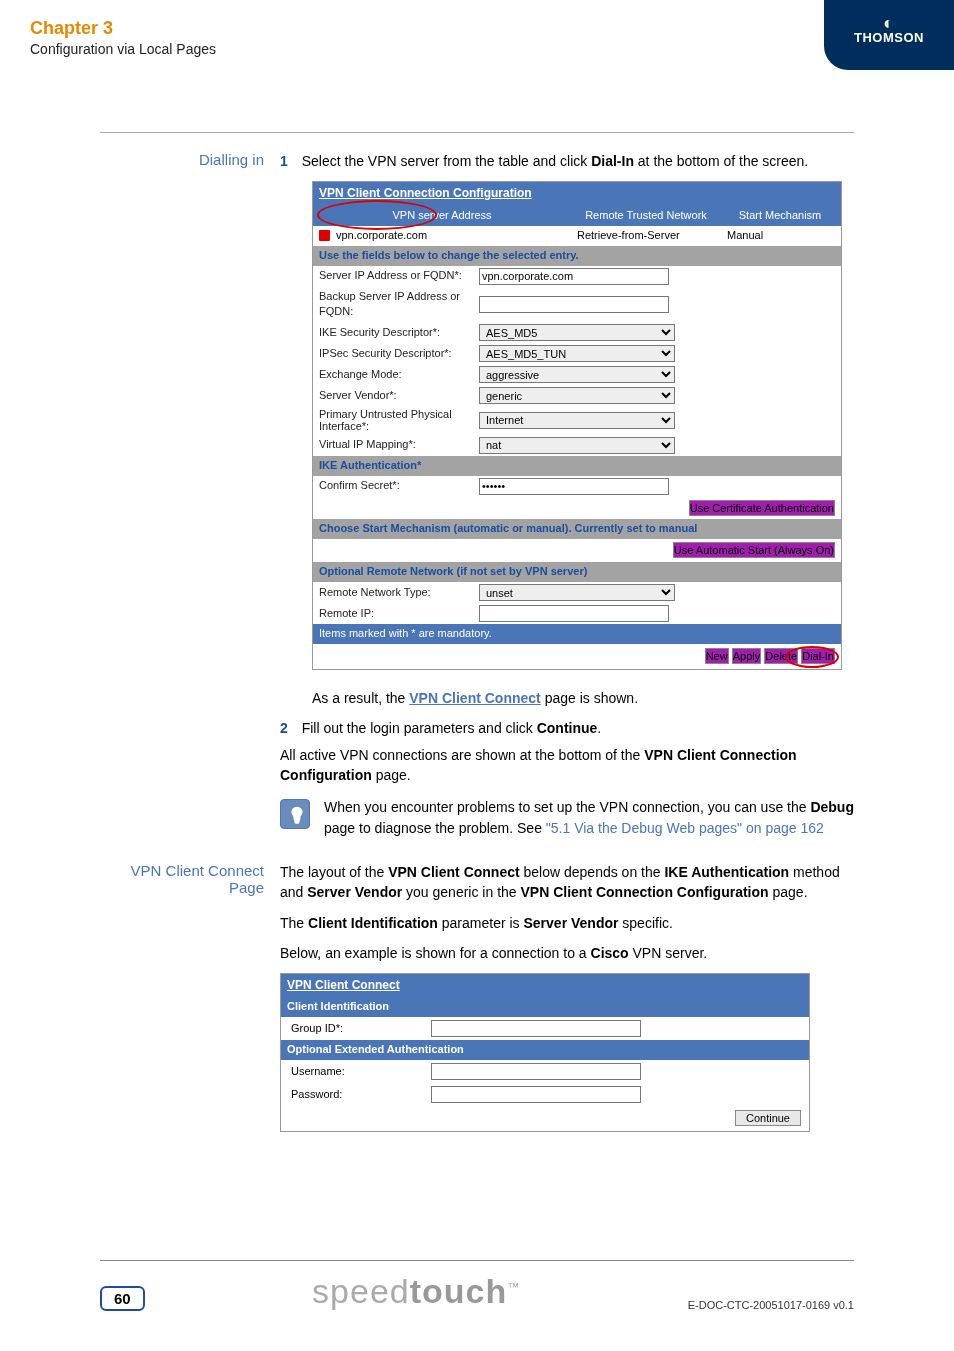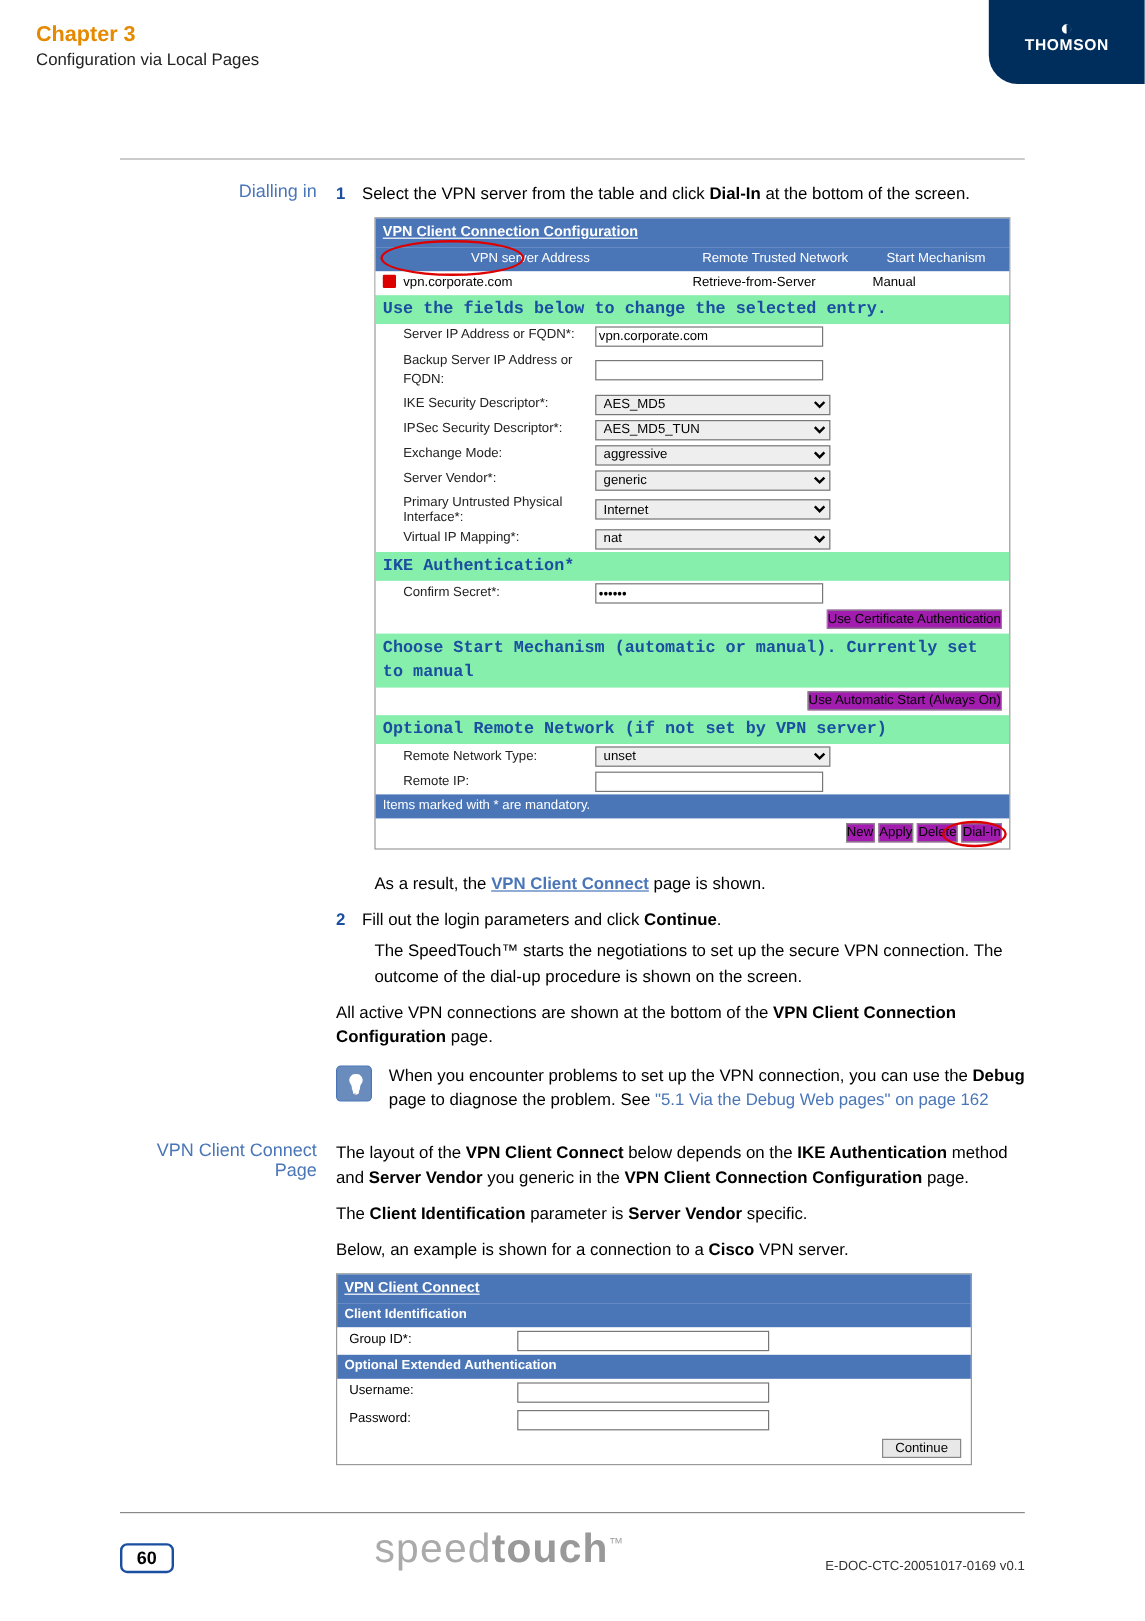--- a/index.html
+++ b/index.html
@@ -100,32 +100,30 @@
   }
   .highlight-row {
     position: relative;
   }
   .circle-red {
     position: absolute;
     border: 2px solid #d00;
     border-radius: 50%;
   }
   .ss-sectionbar {
-    background: #86efac;
+    background: #a3a3a3;
     color: #1a4ea0;
     font-weight: bold;
     padding: 2px 6px;
-    font-size: 14px;
-    font-family: Liberation Mono, monospace;
+    font-size: 11px;
   }
   .formrow {
     display: flex;
     padding: 2px 6px;
     align-items: center;
-    margin-left: 17px;
   }
   .formrow .lbl { width: 160px; color: #222; }
   .formrow input, .formrow select {
     font-size: 11px;
     font-family: Verdana, Arial, sans-serif;
     height: 17px;
     padding: 0 2px;
   }
   .formrow input { width: 190px; border: 1px solid #777; }
   .formrow select { width: 196px; border: 1px solid #777; background: #eee; }
@@ -330,21 +328,20 @@
     </div>
 
     <div style="margin-left:32px;margin-bottom:10px;">
       <span>As a result, the </span><span class="bold link">VPN Client Connect</span><span> page is shown.</span>
     </div>
 
     <div class="steprow">
       <span class="stepnum">2</span>
       <span>Fill out the login parameters and click </span><span class="bold">Continue</span><span>.</span>
     </div>
-    <div style="margin-left:32px;margin-bottom:10px;">The SpeedTouch™ starts the negotiations to set up the secure VPN connection. The outcome of the dial-up procedure is shown on the screen.</div>
 
     <div style="margin-bottom:8px;">
       <span>All active VPN connections are shown at the bottom of the </span><span class="bold">VPN Client Connection Configuration</span><span> page.</span>
     </div>
 
     <div class="tip">
       <div class="tip-icon"></div>
       <div>
         <span>When you encounter problems to set up the VPN connection, you can use the </span><span class="bold">Debug</span><span> page to diagnose the problem. See </span><span style="color:#4a76b8">"5.1 Via the Debug Web pages" on page 162</span>
       </div>

